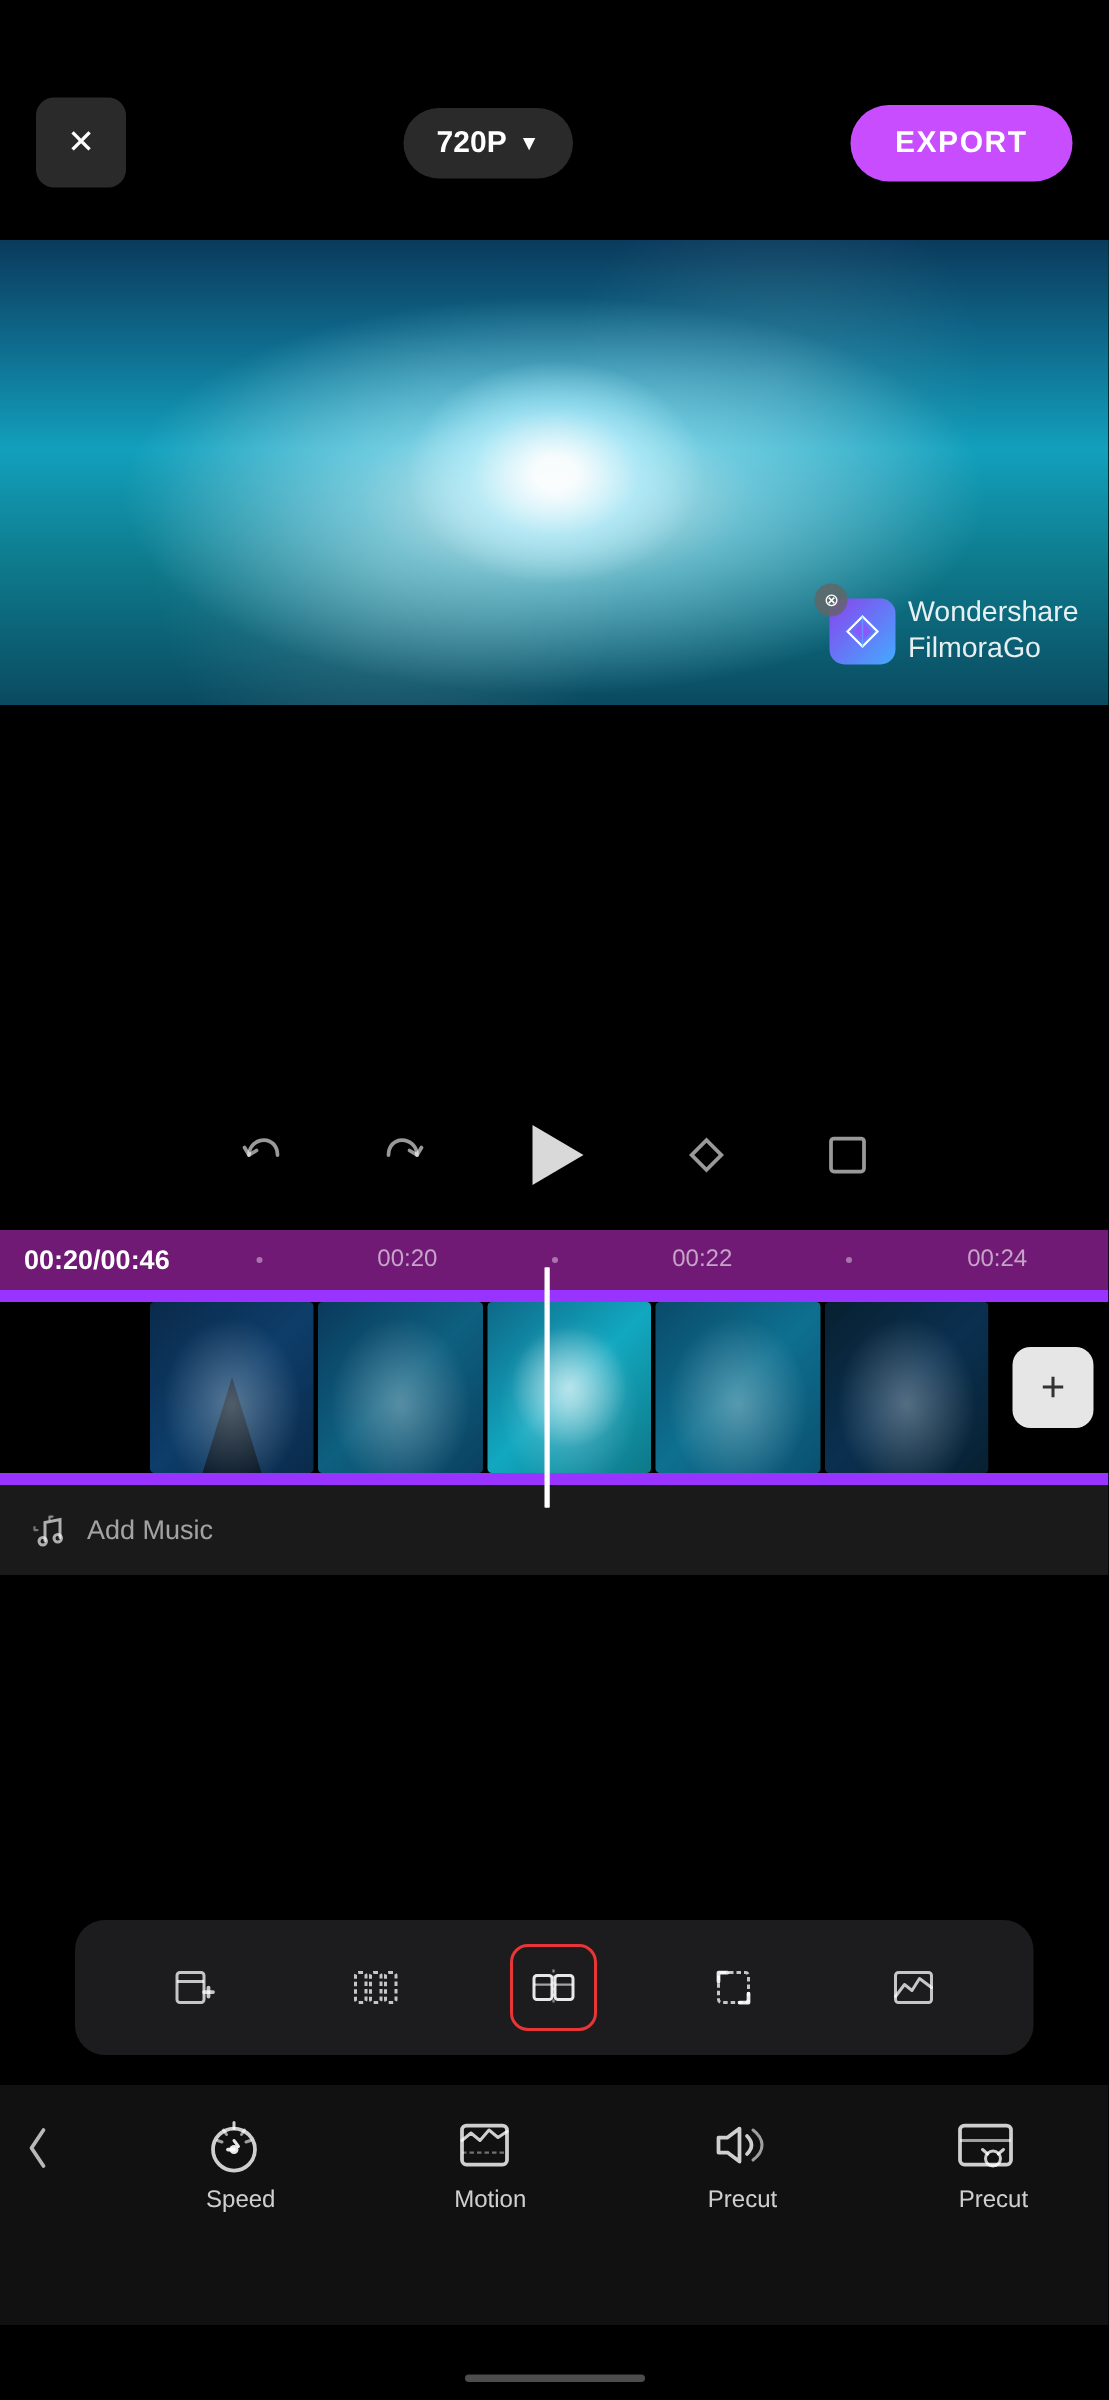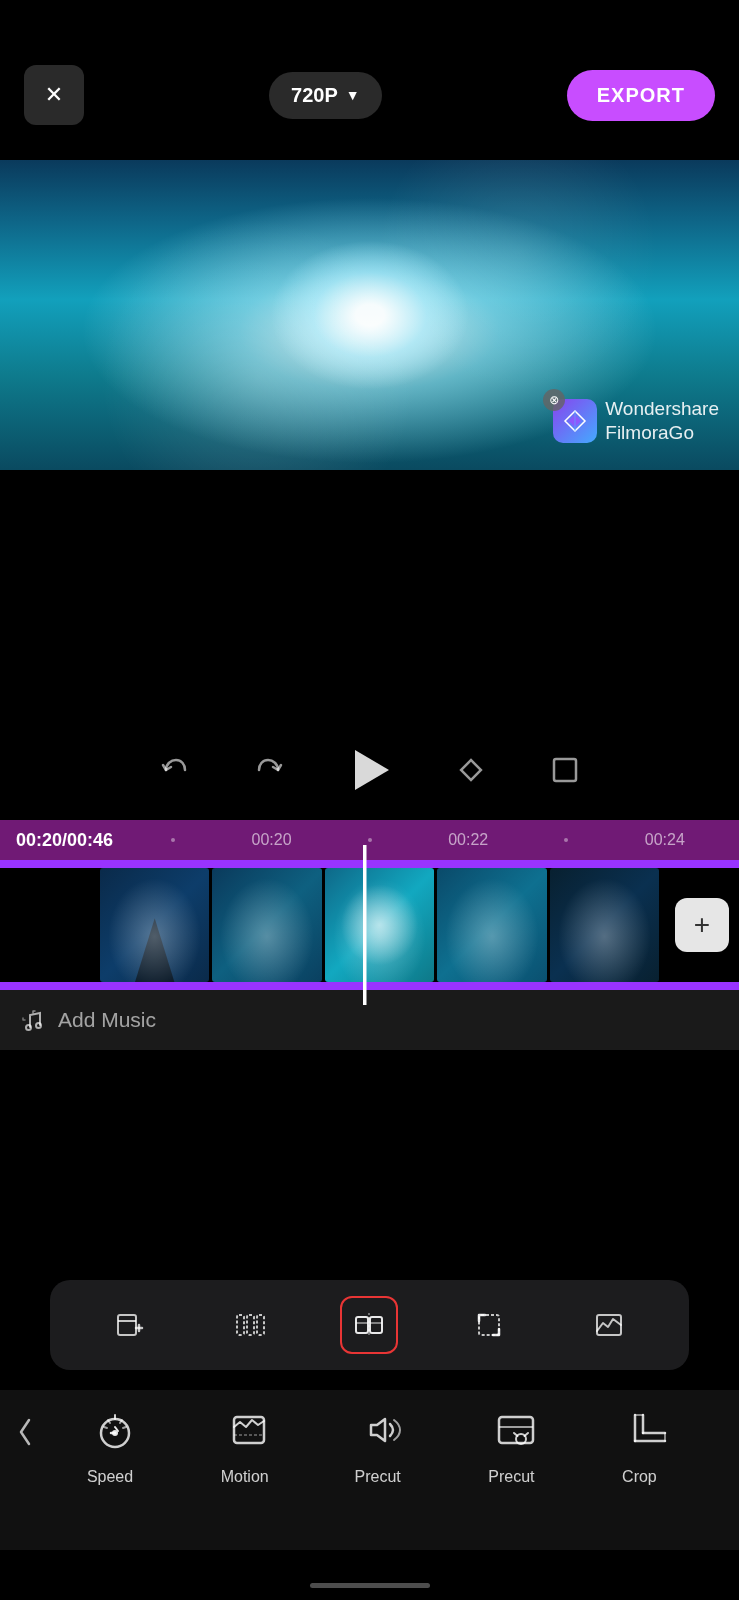--- a/index.html
+++ b/index.html
@@ -284,21 +284,21 @@
       display: flex;
       align-items: center;
       padding: 0 20px;
       gap: 12px;
     }
     .add-music-icon {
       font-size: 22px;
       color: rgba(255,255,255,0.7);
     }
     .add-music-text {
-      font-size: 21px;
+      font-size: 18px;
       color: rgba(255,255,255,0.6);
     }
 
     
     .empty-area {
       position: absolute;
       top: 1050px; left: 0; right: 0;
       height: 230px;
       background: #000;
     }
@@ -356,22 +356,22 @@
     .nav-items {
       flex: 1;
       display: flex;
       align-items: flex-start;
       justify-content: space-around;
       padding: 0 10px;
     }
     .nav-item {
       display: flex;
       flex-direction: column;
-      align-items: flex-start;
-      gap: 10px;
+      align-items: flex-end;
+      gap: 0;
       cursor: pointer;
       min-width: 80px;
     }
     .nav-icon-wrap {
       width: 56px; height: 56px;
       display: flex; align-items: center; justify-content: center;
     }
     .nav-label {
       font-size: 16px;
       color: rgba(255,255,255,0.8);
@@ -607,29 +607,16 @@
           <rect x="8" y="12" width="34" height="26" rx="3" stroke="rgba(255,255,255,0.8)" stroke-width="2.5" fill="none"></rect>
           <line x1="8" y1="22" x2="42" y2="22" stroke="rgba(255,255,255,0.6)" stroke-width="2"></line>
           <circle cx="30" cy="34" r="5" stroke="rgba(255,255,255,0.8)" stroke-width="2" fill="none"></circle>
           <path d="M33.5 31 L37 28" stroke="rgba(255,255,255,0.8)" stroke-width="2" stroke-linecap="round"></path>
           <path d="M26.5 31 L23 28" stroke="rgba(255,255,255,0.8)" stroke-width="2" stroke-linecap="round"></path>
         </svg>
       </div>
       <span class="nav-label">Precut</span>
     </div>
 
-    <div class="nav-item">
-      <div class="nav-icon-wrap">
-        <svg width="50" height="50" viewBox="0 0 50 50" fill="none">
-          <line x1="10" y1="10" x2="10" y2="36" stroke="rgba(255,255,255,0.8)" stroke-width="2.5" stroke-linecap="round"></line>
-          <line x1="10" y1="36" x2="40" y2="36" stroke="rgba(255,255,255,0.8)" stroke-width="2.5" stroke-linecap="round"></line>
-          <line x1="18" y1="10" x2="18" y2="28" stroke="rgba(255,255,255,0.8)" stroke-width="2.5" stroke-linecap="round"></line>
-          <line x1="18" y1="28" x2="40" y2="28" stroke="rgba(255,255,255,0.8)" stroke-width="2.5" stroke-linecap="round"></line>
-          <line x1="10" y1="10" x2="18" y2="10" stroke="rgba(255,255,255,0.5)" stroke-width="2" stroke-linecap="round"></line>
-          <line x1="40" y1="28" x2="40" y2="36" stroke="rgba(255,255,255,0.5)" stroke-width="2" stroke-linecap="round"></line>
-        </svg>
-      </div>
-      <span class="nav-label">Crop</span>
-    </div>
   </div>
 </div>
 
 <div class="scroll-indicator"></div>
 
 </body></html>

